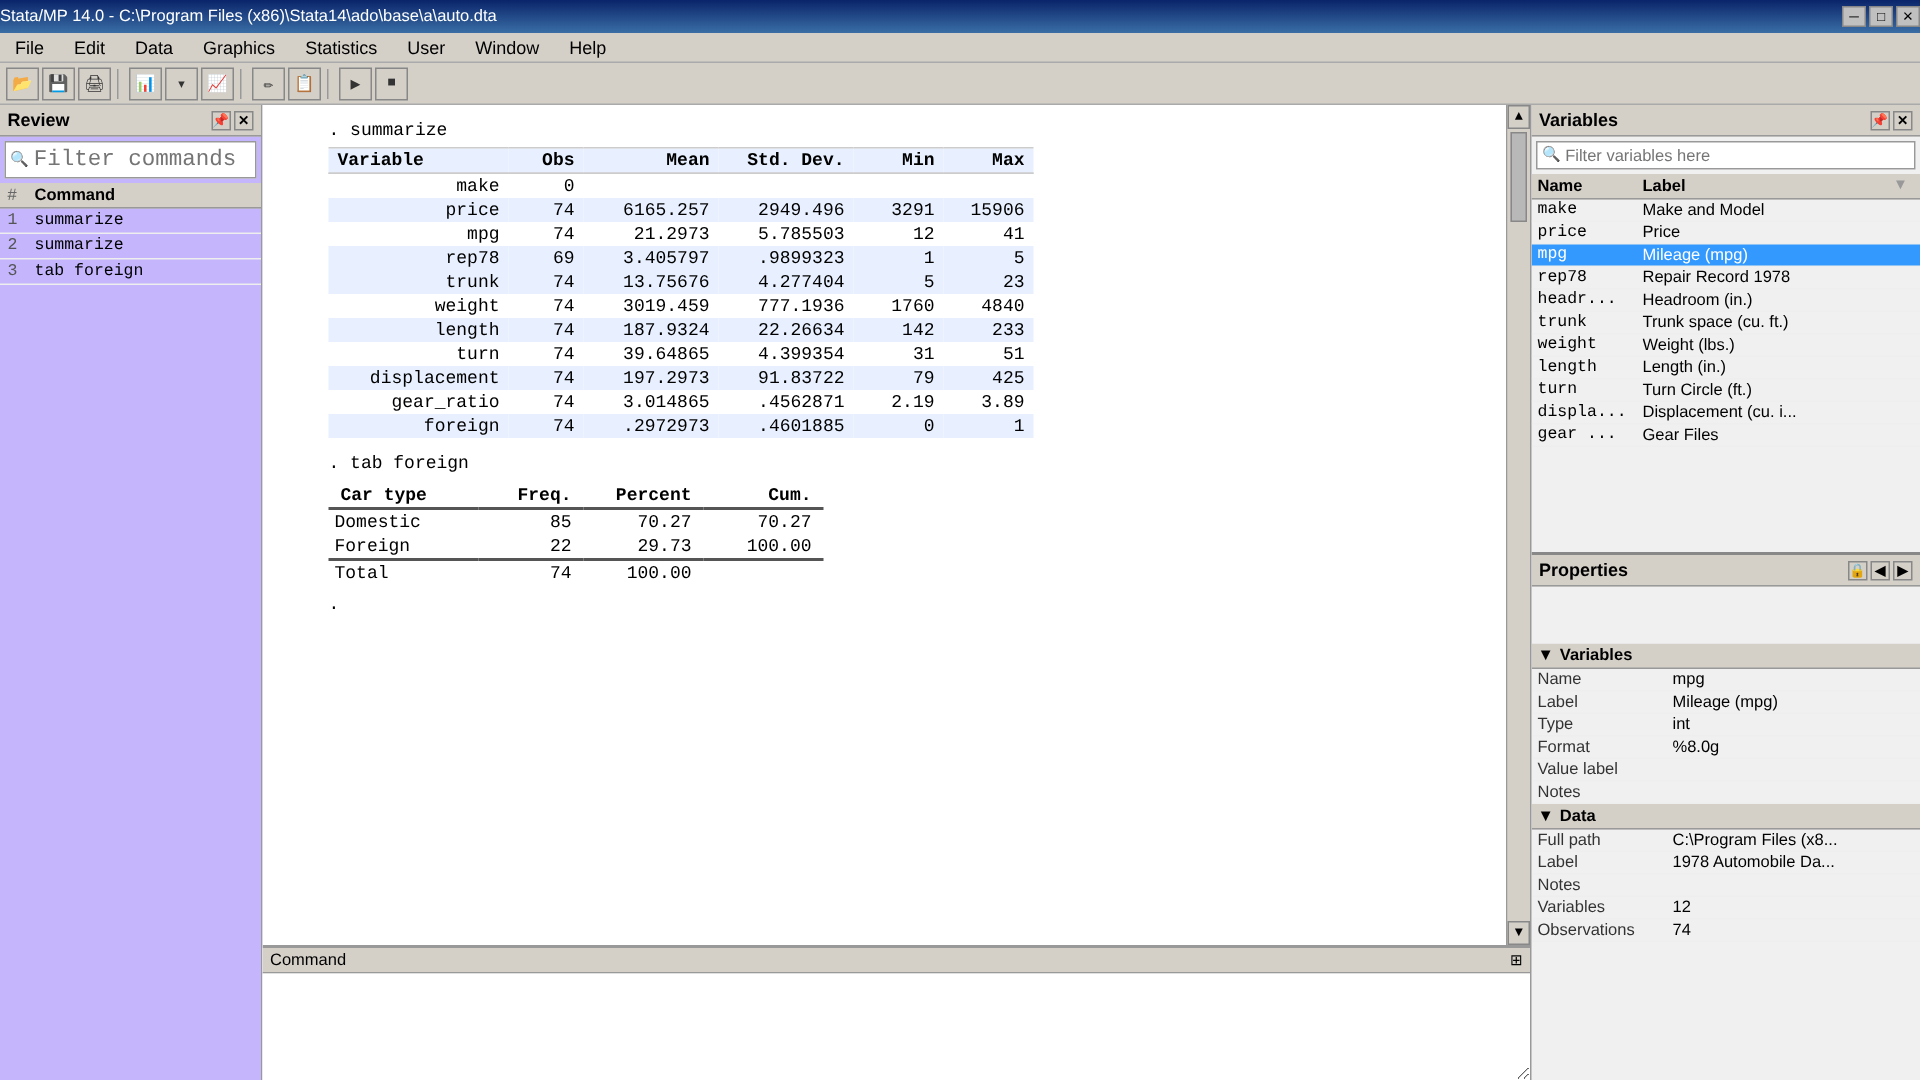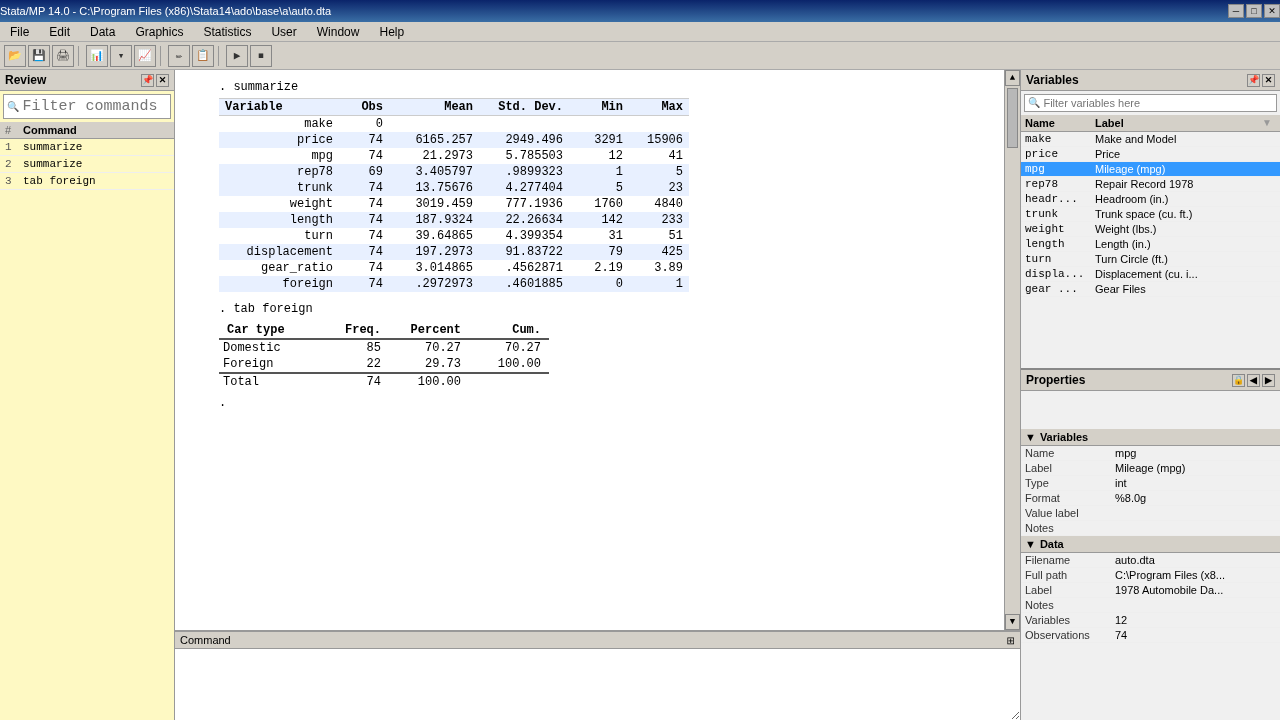--- a/index.html
+++ b/index.html
@@ -57,21 +57,21 @@
 
     
     .main-layout {
       display: flex;
       height: calc(720px - 22px - 20px - 28px);
     }
 
     
     .review-panel {
       width: 175px;
-      background: #fef9c3;
+      background: #c4b5fd;
       border-right: 1px solid #999;
       display: flex;
       flex-direction: column;
       flex-shrink: 0;
     }
     .panel-header {
       background: #d4d0c8;
       padding: 3px 5px;
       display: flex;
       align-items: center;
@@ -590,24 +590,20 @@
               <span class="prop-val"></span>
             </div>
           </div>
 
         <div class="prop-section-header">
           <span style="margin-right:4px;">▼</span>
           <span>Data</span>
         </div>
         <div id="prop-data-rows">
             <div class="prop-row">
-              <span class="prop-key">Filename</span>
-              <span class="prop-val">auto.dta</span>
-            </div>
-            <div class="prop-row">
               <span class="prop-key">Full path</span>
               <span class="prop-val">C:\Program Files (x8...</span>
             </div>
             <div class="prop-row">
               <span class="prop-key">Label</span>
               <span class="prop-val">1978 Automobile Da...</span>
             </div>
             <div class="prop-row">
               <span class="prop-key">Notes</span>
               <span class="prop-val"></span>

